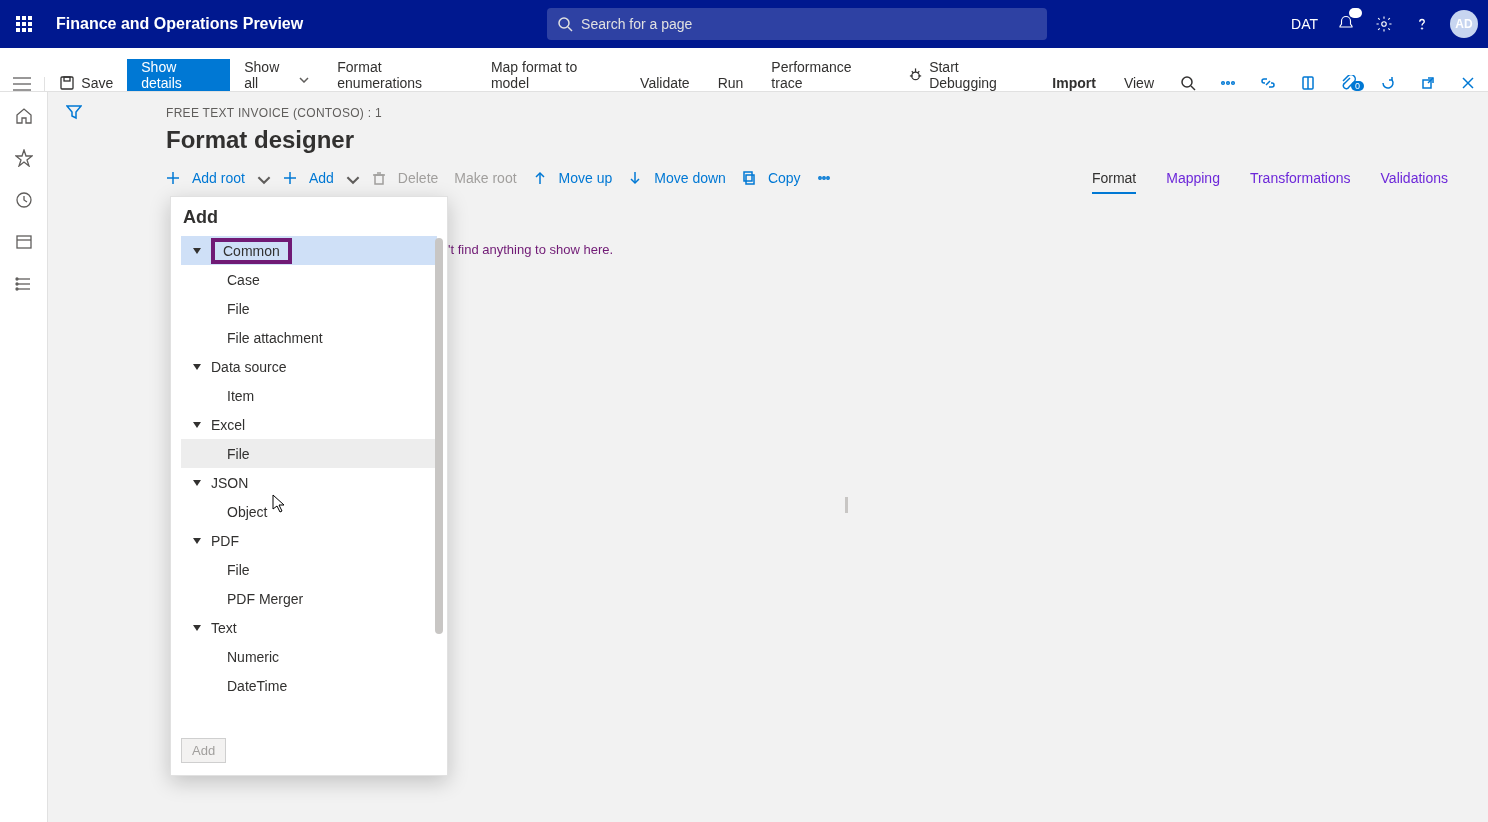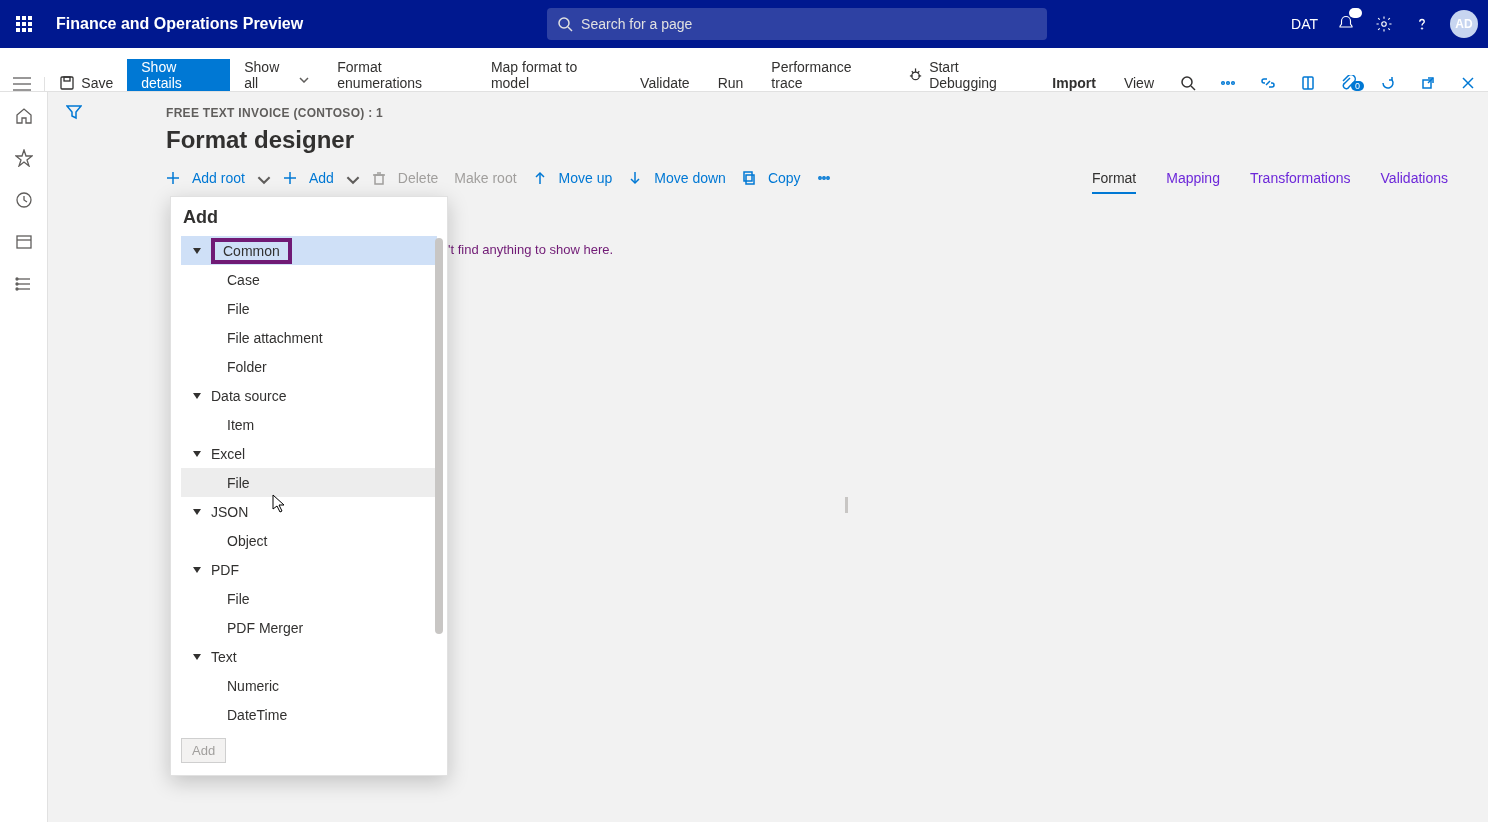--- a/index.html
+++ b/index.html
@@ -34,21 +34,21 @@
   .badge-sm { position:absolute; top:6px; right:4px; background:#0078d4; color:white; font-size:9px; border-radius:8px; padding:0 4px; }
   
   .body-row { display:flex; height:calc(100vh - 48px - 44px); }
   .left-rail { width:48px; background:#fff; border-right:1px solid #e1e1e1; display:flex; flex-direction:column; align-items:center; padding-top:14px; gap:22px; }
   .left-rail div { width:20px; height:20px; display:flex; align-items:center; justify-content:center; }
   .left-rail svg { width:18px; height:18px; stroke:#605e5c; fill:none; stroke-width:1.3; }
   
   .main { flex:1; position:relative; background:#f2f2f2; }
   .filter-chip { position:absolute; left:18px; top:12px; }
   .filter-chip svg { width:16px; height:16px; stroke:#0078d4; fill:none; stroke-width:1.5; }
-  .crumb { position:absolute; left:118px; top:14px; font-size:12px; color:#605e5c; letter-spacing:0.3px;font-weight:bold; }
+  .crumb { position:absolute; left:118px; top:14px; font-size:12px; color:#605e5c; letter-spacing:0.3px; }
   .page-title { position:absolute; left:118px; top:34px; font-size:24px; font-weight:600; }
   
   .toolbar { position:absolute; left:118px; top:78px; display:flex; align-items:center; gap:16px; }
   .tb-it { display:flex; align-items:center; gap:12px; font-size:14px; color:#0078d4; cursor:pointer; }
   .tb-it.disabled { color:#a19f9d; cursor:default; }
   .tb-it svg { width:14px; height:14px; stroke:currentColor; fill:none; stroke-width:1.5; }
   .tb-it .chev svg { stroke:#605e5c; }
   .tabs { position:absolute; right:40px; top:78px; display:flex; gap:30px; }
   .tab { font-size:14px; color:#6d28d9; padding-bottom:6px; cursor:pointer; }
   .tab.active { color:#323130; border-bottom:2px solid #0078d4; }
@@ -356,21 +356,20 @@
         <div class="tree" id="tree">
             <div class="group-row selected">
               <span class="tri"><svg viewBox="0 0 8 8">
                   <polygon points="0,0 8,0 4,6"></polygon>
                 </svg></span>
               <span class="lbl">Common</span>
             </div>
             <div class="item-row">Case</div>
             <div class="item-row">File</div>
             <div class="item-row">File attachment</div>
-            <div class="item-row">Folder</div>
             <div class="group-row">
               <span class="tri"><svg viewBox="0 0 8 8">
                   <polygon points="0,0 8,0 4,6"></polygon>
                 </svg></span>
               <span class="lbl">Data source</span>
             </div>
             <div class="item-row">Item</div>
             <div class="group-row">
               <span class="tri"><svg viewBox="0 0 8 8">
                   <polygon points="0,0 8,0 4,6"></polygon>

